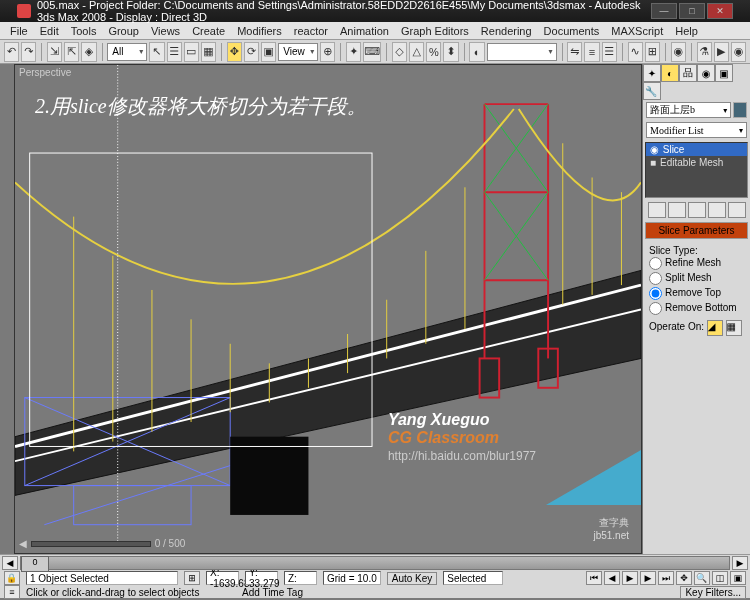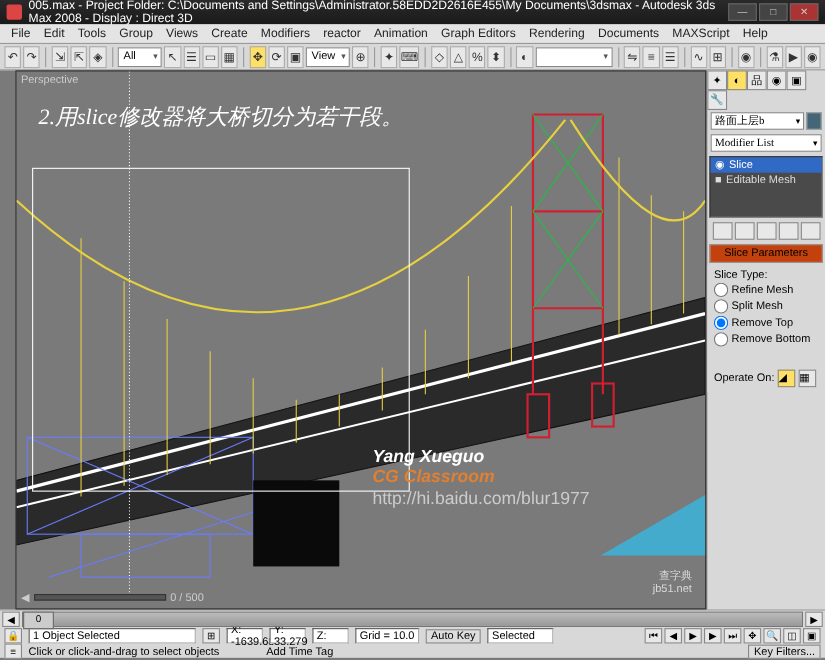--- a/index.html
+++ b/index.html
@@ -1,57 +1,57 @@
 <!DOCTYPE html>
 <html><head>
 <meta charset="utf-8">
 <style>
 * { margin: 0; padding: 0; box-sizing: border-box; font-family: "Tahoma", sans-serif; font-size: 10px; }
 body { width: 750px; height: 600px; background: #7a7a7a; overflow: hidden; position: relative; }
-.titlebar { height: 22px; background: linear-gradient(#2a2a2a, #1a1a1a); color: #fff; display: flex; align-items: center; padding: 0 6px; }
+.titlebar { height: 22px; background: linear-gradient(#2a2a2a, #1a1a1a); color: #fff; display: flex; align-items: center; padding: 0 17px; }
 .titlebar .icon { width: 14px; height: 14px; background: #d44; margin-right: 6px; border-radius: 2px; }
 .titlebar .title { flex: 1; font-size: 11px; }
 .titlebar .winbtn { width: 26px; height: 16px; margin-left: 2px; background: #444; border: 1px solid #666; display: flex; align-items: center; justify-content: center; color: #ccc; font-size: 9px; }
 .titlebar .winbtn.close { background: #a33; }
 .menubar { height: 18px; background: #e4e4e4; display: flex; align-items: center; padding: 0 4px; border-bottom: 1px solid #999; }
 .menubar span { padding: 0 6px; color: #222; font-size: 11px; cursor: default; }
 .toolbar { height: 24px; background: #d8d8d8; border-bottom: 1px solid #999; display: flex; align-items: center; padding: 0 4px; gap: 2px; }
 .tbtn { width: 20px; height: 20px; background: #e8e8e8; border: 1px solid #aaa; display: flex; align-items: center; justify-content: center; font-size: 11px; color: #333; }
 .tbtn.y { background: #ffe066; }
 .sep { width: 1px; height: 18px; background: #999; margin: 0 3px; }
 .combo { height: 18px; background: #fff; border: 1px solid #888; padding: 0 14px 0 4px; display: flex; align-items: center; position: relative; font-size: 10px; min-width: 40px; }
 .combo::after { content: "▾"; position: absolute; right: 3px; font-size: 8px; color: #555; }
 .main { display: flex; height: 490px; padding-left: 14px; }
 .viewport { flex: 1; background: #7a7a7a; position: relative; border: 1px solid #333; }
 .vp-label { position: absolute; top: 2px; left: 4px; color: #ccc; font-size: 10px; }
 .overlay-text { position: absolute; top: 28px; left: 20px; color: #fff; font-size: 20px; font-style: italic; font-family: serif; }
 .bridge-canvas { position: absolute; inset: 0; }
 .watermark1 { position: absolute; bottom: 90px; right: 105px; color: #fff; f letter-spacing: 1px; }
 .watermark1 .l1 { font-style: italic; font-weight: bold; font-size: 16px;}
 .watermark1 .l2 { color: #e08030; font-size: 16px; font-weight: bold; font-style: italic; }
-.watermark1 .l3 { color: #ccc; font-size: 16px; margin-top: 2px; }
+.watermark1 .l3 { color: #ccc; font-size: 12px; margin-top: 2px; }
 .watermark2 { position: absolute; bottom: 12px; right: 12px; color: #fff; font-size: 13px; opacity: 0.7; text-align: right; }
 .slider-below { position: absolute; bottom: 4px; left: 4px; display: flex; align-items: center; gap: 4px; color: #ccc; font-size: 10px; }
 .slider-below .bar { width: 120px; height: 6px; background: #555; border: 1px solid #333; }
 .cmdpanel { width: 108px; background: #d8d8d8; border-left: 1px solid #777; display: flex; flex-direction: column; }
 .cp-tabs { display: flex; flex-wrap: wrap; }
 .cp-tab { width: 18px; height: 18px; border: 1px solid #888; background: #e8e8e8; display: flex; align-items: center; justify-content: center; font-size: 10px; }
 .cp-tab.active { background: #ffe066; }
 .cp-row { padding: 2px 3px; display: flex; gap: 2px; }
 .cp-combo { width: 100%; height: 16px; background: #fff; border: 1px solid #888; font-size: 10px; padding: 0 3px; display: flex; align-items: center; position: relative; font-family: Liberation Serif, serif; }
 .cp-combo::after { content: "▾"; position: absolute; right: 3px; font-size: 8px; }
 .mod-stack { background: #4a4a4a; color: #ddd; margin: 2px; border: 1px inset #888; height: 56px; font-size: 10px; }
 .mod-stack div { padding: 1px 4px; display: flex; align-items: center; gap: 4px; }
 .mod-stack .sel { background: #316ac5; color: #fff; }
 .btn-strip { display: flex; gap: 2px; padding: 2px; justify-content: center; }
 .btn-strip .b { width: 18px; height: 16px; border: 1px solid #888; background: #e8e8e8; }
 .rollout-hdr { background: #c2410c; border: 1px solid #999; text-align: center; padding: 2px; font-size: 10px; margin: 2px; }
 .rollout-body { background: #d8d8d8; padding: 4px 6px; font-size: 10px; }
 .rollout-body label { display: block; padding: 1px 0; }
-.rollout-body .grp { margin-bottom: 20px; }
+.rollout-body .grp { margin-bottom: 4px; }
 .op-btn { width: 16px; height: 16px; border: 1px solid #888; background: #ffe066; display: inline-block; }
 .statusbar { height: 44px; background: #d8d8d8; border-top: 1px solid #999; }
 .timeline-wrap { display:flex; align-items:center; height: 16px; gap:2px; padding: 0 2px;}
 .timeline { flex:1; height: 14px; background: linear-gradient(#bbb,#999); border: 1px solid #777; position: relative; }
 .timeline .marker { position: absolute; left: 0; top: -1px; width: 28px; height: 16px; background: #ccc; border: 1px solid #666; font-size: 9px; text-align:center; }
 .status-l2 { display: flex; align-items: center; height: 14px; padding: 0 4px; gap: 6px; font-size: 10px; }
 .status-l2 .box { background: #fff; border: 1px inset #aaa; padding: 0 3px; height: 14px; display: flex; align-items: center; }
 .status-l2 .spin { width: 33px; }
 .status-l3 { display: flex; align-items: center; height: 14px; padding: 0 4px; gap: 6px; font-size: 10px; }
 .autokey { background: #ddd; border: 1px solid #888; padding: 0 4px; font-size: 10px; }

